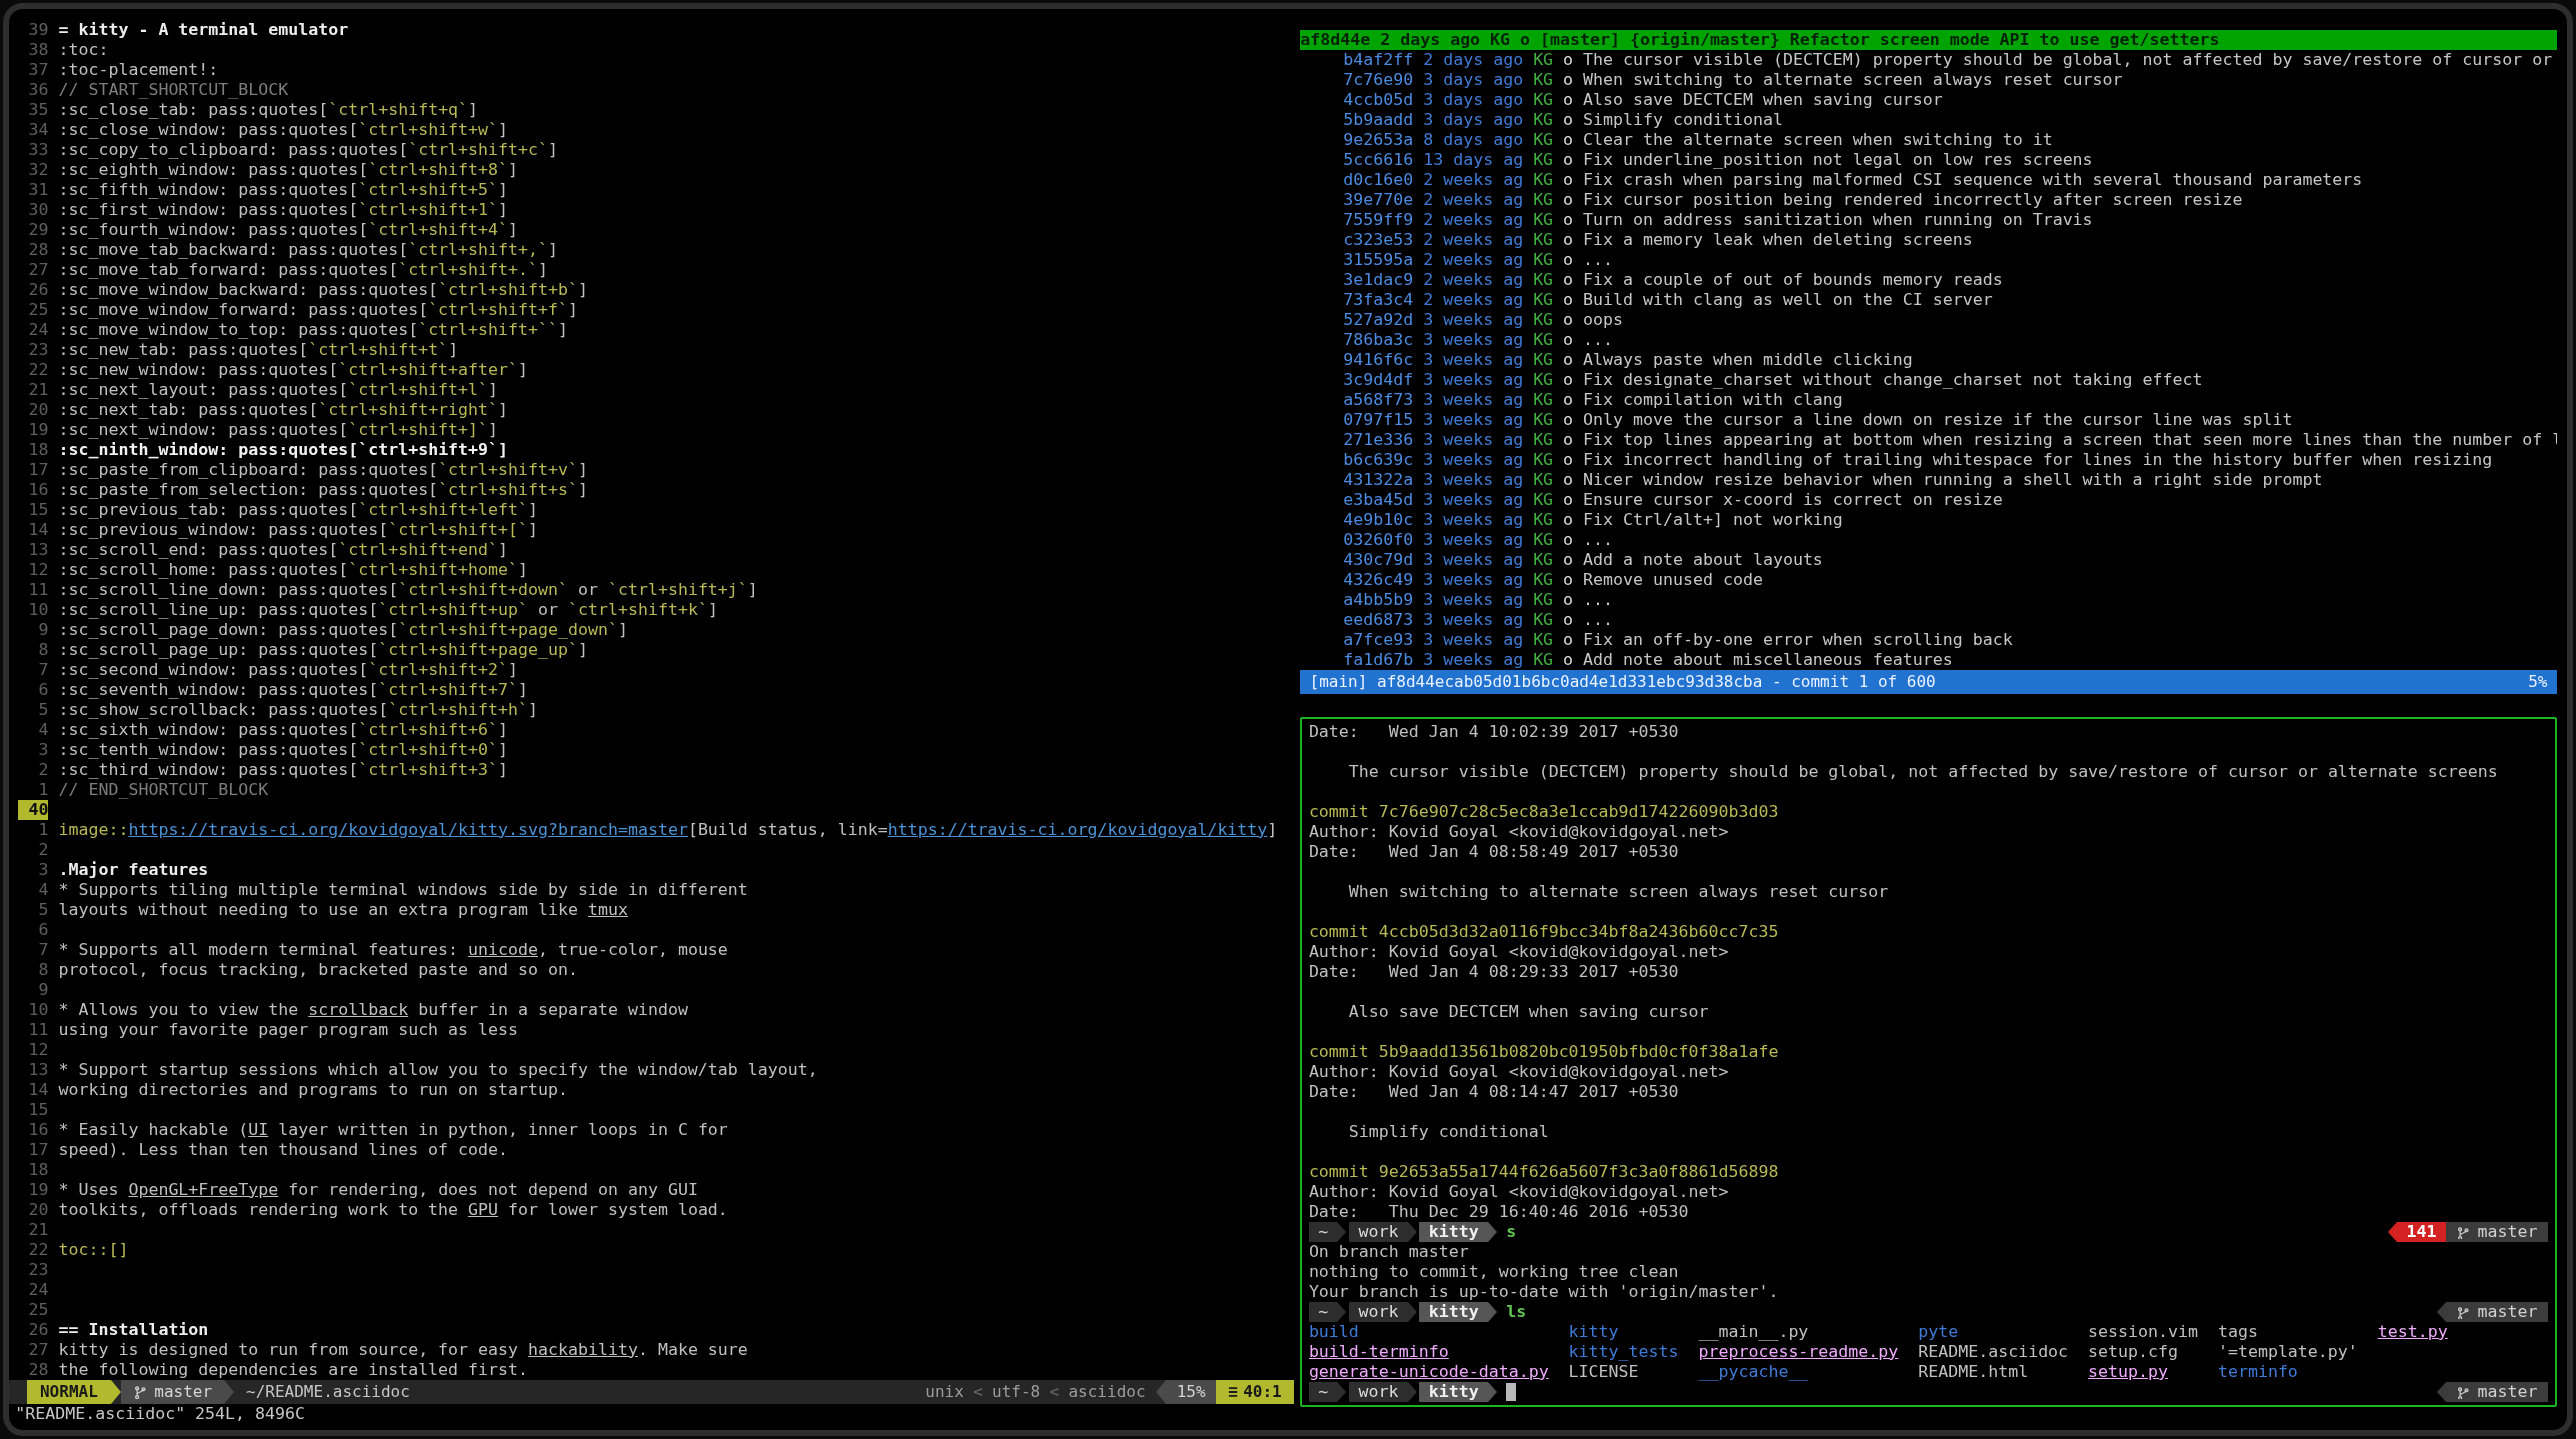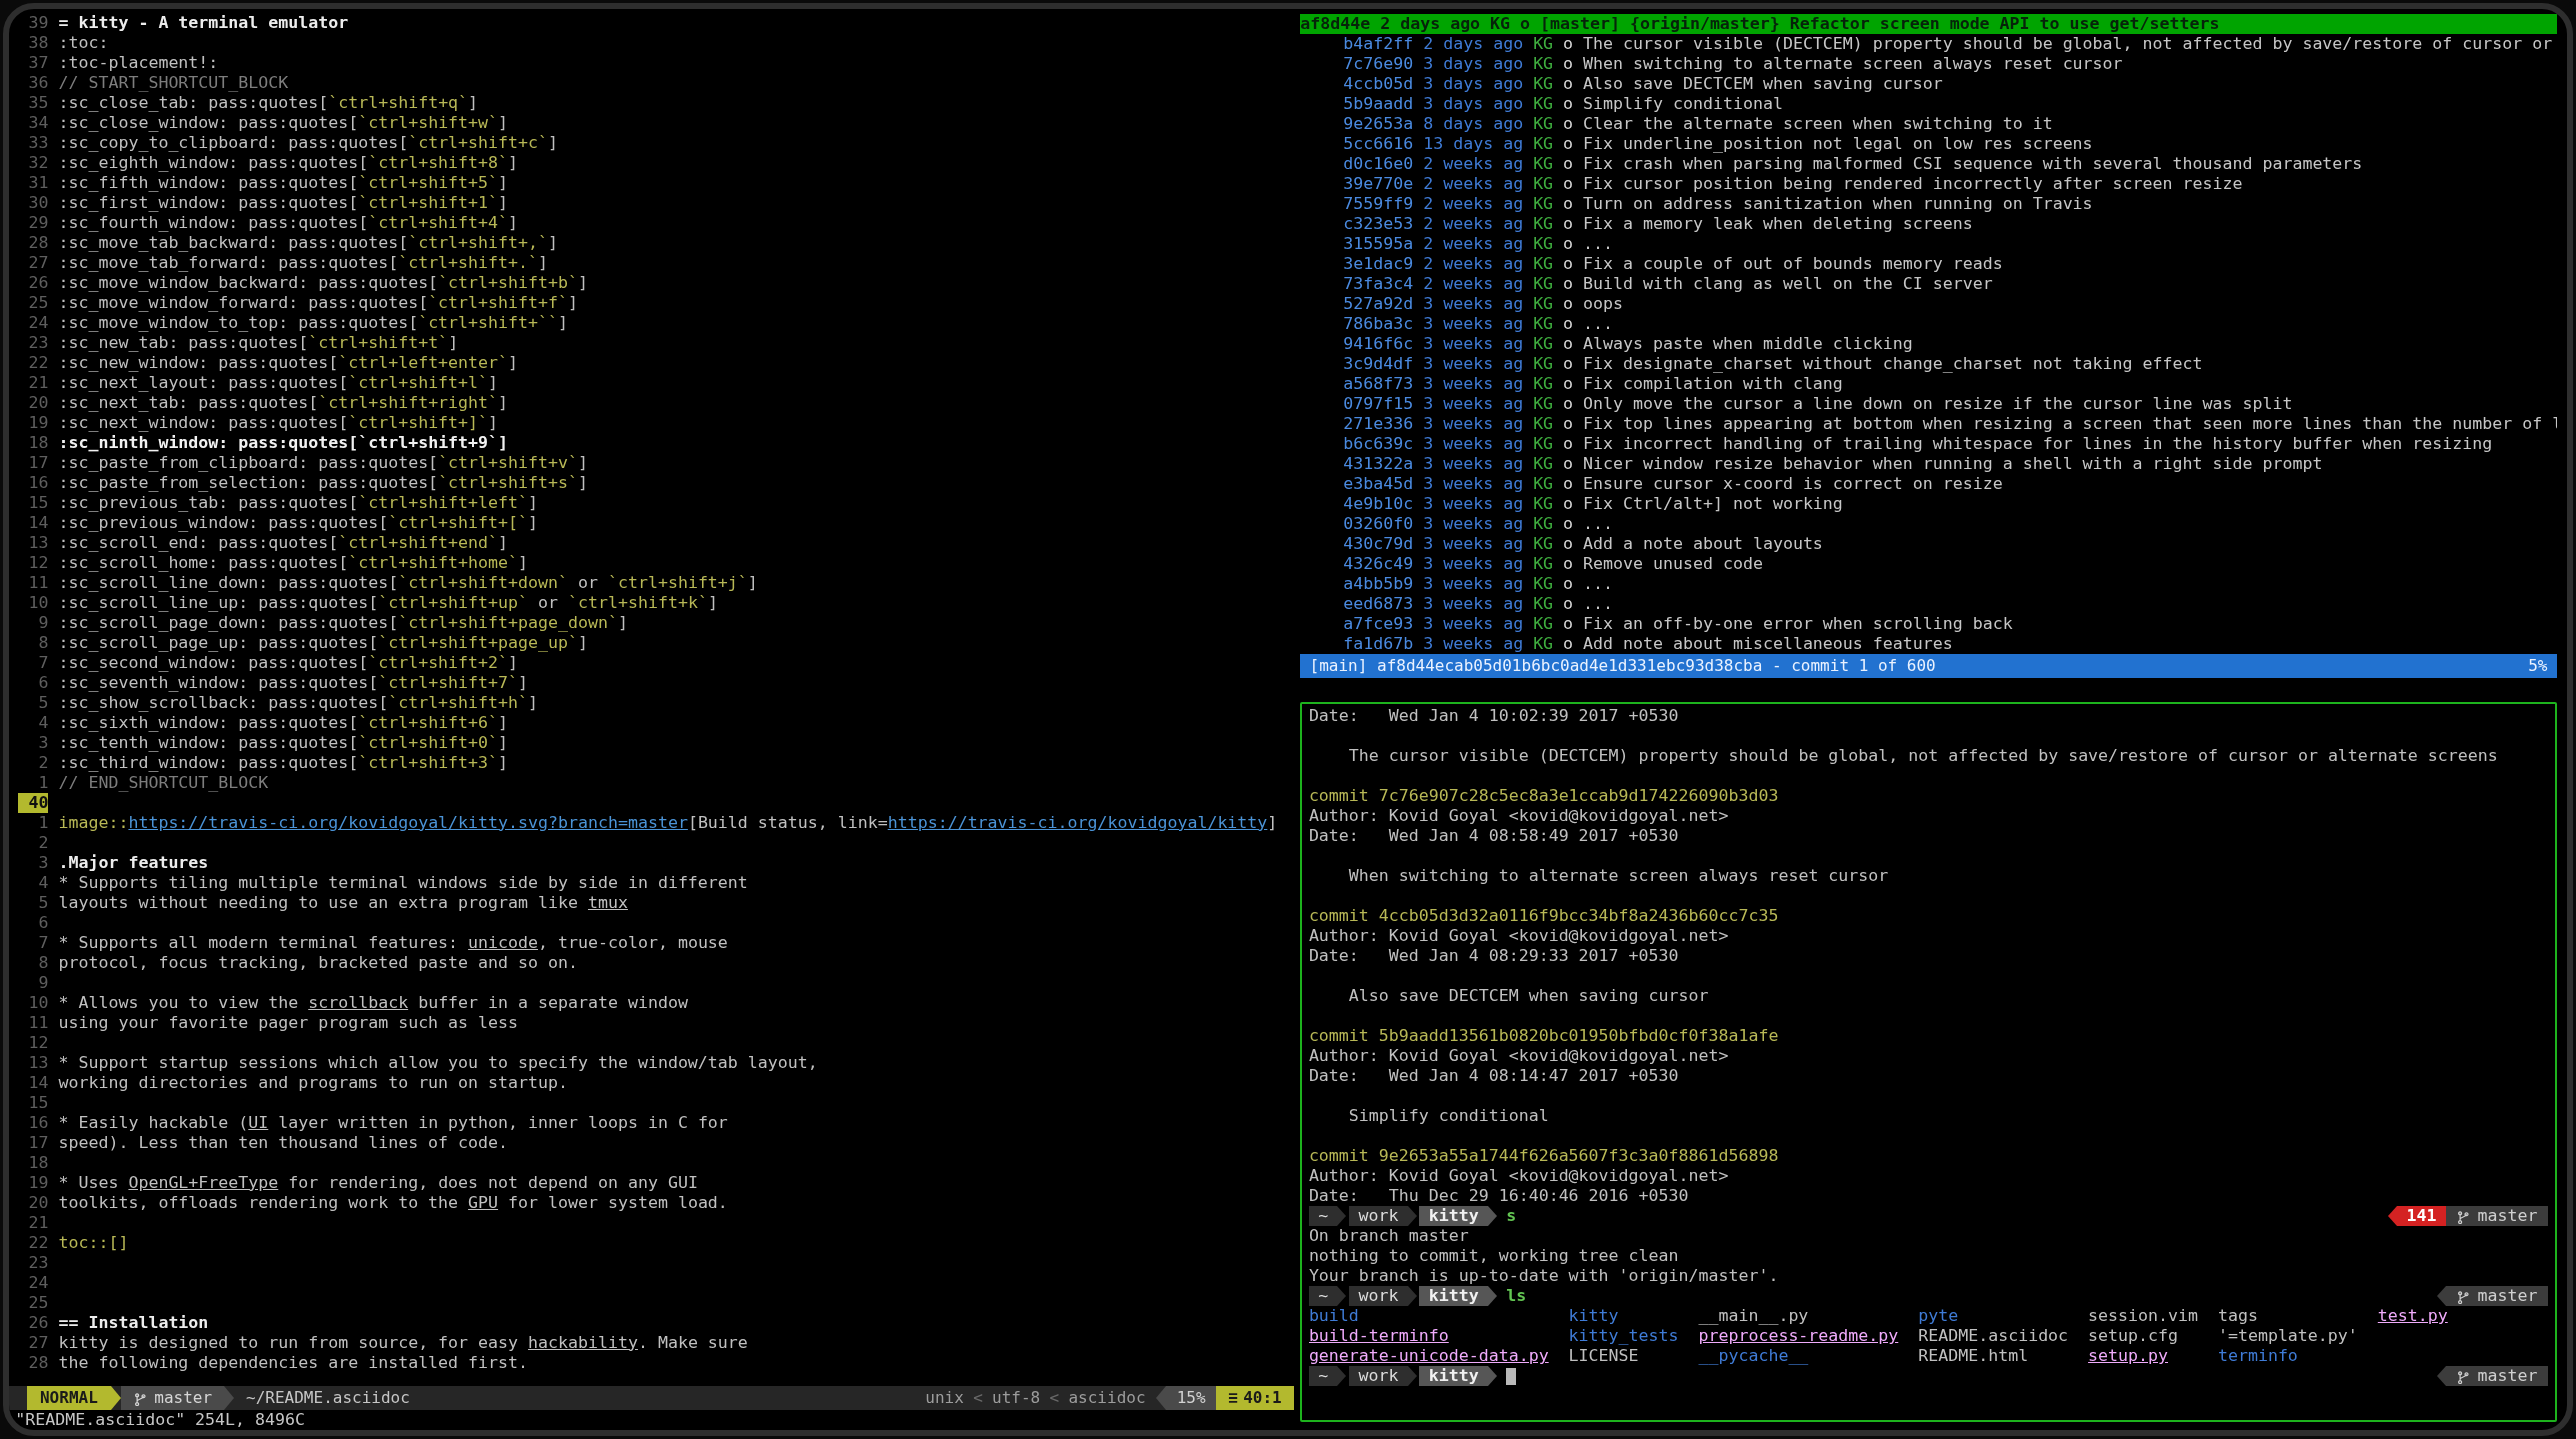--- a/index.html
+++ b/index.html
@@ -1,22 +1,22 @@
 <!DOCTYPE html>
 <html style="font-size:10.6px"><head>
 <meta charset="utf-8">
 <style>
   * { margin:0; padding:0; box-sizing:border-box; }
   html,body { width:2576px; height:1439px; background:#0a0a0a; overflow:hidden; }
   body { font-family:"DejaVu Sans Mono", monospace; }
 
   .window {
     position:absolute; inset:2.7px; background:#000;
-    border:6.6px solid #2e2e2e; border-radius:31px; overflow:hidden;
-    display:flex; font-size:16.6px; line-height:20px; color:#c0c0c0;
+    border:6.6px solid #2e2e2e; border-radius:20px; overflow:hidden;
+    display:flex; font-size:16.6px; line-height:20px; color:#c0c0c0;align-items:center;
   }
 
   
   .vim-pane { width:1285px; display:flex; flex-direction:column; padding-top:4px; overflow:hidden; }
   .vim-buffer { flex:1; overflow:hidden; padding-left:9.3px; }
   .vline { height:20px; display:flex; white-space:pre; overflow:hidden; }
   .lnum { display:inline-block; width:30.5px; text-align:right; color:#5e5e5e; margin-right:10px; flex:none; }
   .lnum.cur { background:#b3b92e; color:#101010; font-weight:bold; }
   .ltext { white-space:pre; }
   .ltext.hl, .ltext.hl span { color:#f2f2f2; font-weight:bold; }
@@ -106,21 +106,21 @@
         <div class="vline"><span class="lnum">32</span><span class="ltext"><span>:sc_eighth_window: pass:quotes[</span><span class="code">`ctrl+shift+8`</span><span>]</span></span></div>
         <div class="vline"><span class="lnum">31</span><span class="ltext"><span>:sc_fifth_window: pass:quotes[</span><span class="code">`ctrl+shift+5`</span><span>]</span></span></div>
         <div class="vline"><span class="lnum">30</span><span class="ltext"><span>:sc_first_window: pass:quotes[</span><span class="code">`ctrl+shift+1`</span><span>]</span></span></div>
         <div class="vline"><span class="lnum">29</span><span class="ltext"><span>:sc_fourth_window: pass:quotes[</span><span class="code">`ctrl+shift+4`</span><span>]</span></span></div>
         <div class="vline"><span class="lnum">28</span><span class="ltext"><span>:sc_move_tab_backward: pass:quotes[</span><span class="code">`ctrl+shift+,`</span><span>]</span></span></div>
         <div class="vline"><span class="lnum">27</span><span class="ltext"><span>:sc_move_tab_forward: pass:quotes[</span><span class="code">`ctrl+shift+.`</span><span>]</span></span></div>
         <div class="vline"><span class="lnum">26</span><span class="ltext"><span>:sc_move_window_backward: pass:quotes[</span><span class="code">`ctrl+shift+b`</span><span>]</span></span></div>
         <div class="vline"><span class="lnum">25</span><span class="ltext"><span>:sc_move_window_forward: pass:quotes[</span><span class="code">`ctrl+shift+f`</span><span>]</span></span></div>
         <div class="vline"><span class="lnum">24</span><span class="ltext"><span>:sc_move_window_to_top: pass:quotes[</span><span class="code">`ctrl+shift+``</span><span>]</span></span></div>
         <div class="vline"><span class="lnum">23</span><span class="ltext"><span>:sc_new_tab: pass:quotes[</span><span class="code">`ctrl+shift+t`</span><span>]</span></span></div>
-        <div class="vline"><span class="lnum">22</span><span class="ltext"><span>:sc_new_window: pass:quotes[</span><span class="code">`ctrl+left+enter`</span><span>]</span></span></div>
+        <div class="vline"><span class="lnum">22</span><span class="ltext"><span>:sc_new_window: pass:quotes[</span><span class="code">`ctrl+shift+after`</span><span>]</span></span></div>
         <div class="vline"><span class="lnum">21</span><span class="ltext"><span>:sc_next_layout: pass:quotes[</span><span class="code">`ctrl+shift+l`</span><span>]</span></span></div>
         <div class="vline"><span class="lnum">20</span><span class="ltext"><span>:sc_next_tab: pass:quotes[</span><span class="code">`ctrl+shift+right`</span><span>]</span></span></div>
         <div class="vline"><span class="lnum">19</span><span class="ltext"><span>:sc_next_window: pass:quotes[</span><span class="code">`ctrl+shift+]`</span><span>]</span></span></div>
         <div class="vline"><span class="lnum">18</span><span class="ltext hl"><span>:sc_ninth_window: pass:quotes[</span><span class="code">`ctrl+shift+9`</span><span>]</span></span></div>
         <div class="vline"><span class="lnum">17</span><span class="ltext"><span>:sc_paste_from_clipboard: pass:quotes[</span><span class="code">`ctrl+shift+v`</span><span>]</span></span></div>
         <div class="vline"><span class="lnum">16</span><span class="ltext"><span>:sc_paste_from_selection: pass:quotes[</span><span class="code">`ctrl+shift+s`</span><span>]</span></span></div>
         <div class="vline"><span class="lnum">15</span><span class="ltext"><span>:sc_previous_tab: pass:quotes[</span><span class="code">`ctrl+shift+left`</span><span>]</span></span></div>
         <div class="vline"><span class="lnum">14</span><span class="ltext"><span>:sc_previous_window: pass:quotes[</span><span class="code">`ctrl+shift+[`</span><span>]</span></span></div>
         <div class="vline"><span class="lnum">13</span><span class="ltext"><span>:sc_scroll_end: pass:quotes[</span><span class="code">`ctrl+shift+end`</span><span>]</span></span></div>
         <div class="vline"><span class="lnum">12</span><span class="ltext"><span>:sc_scroll_home: pass:quotes[</span><span class="code">`ctrl+shift+home`</span><span>]</span></span></div>

